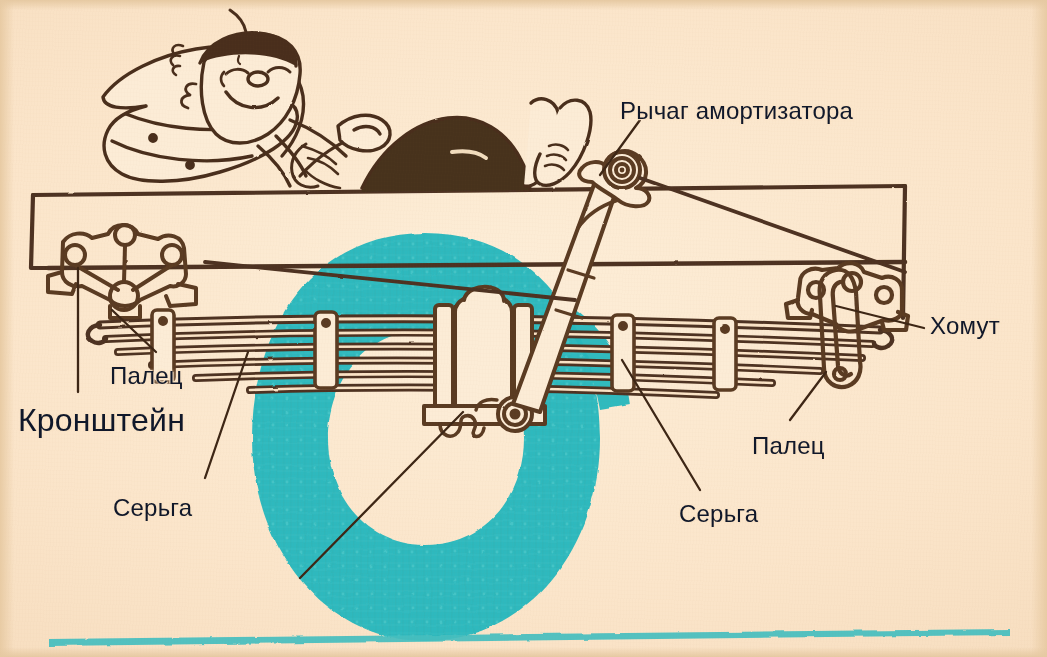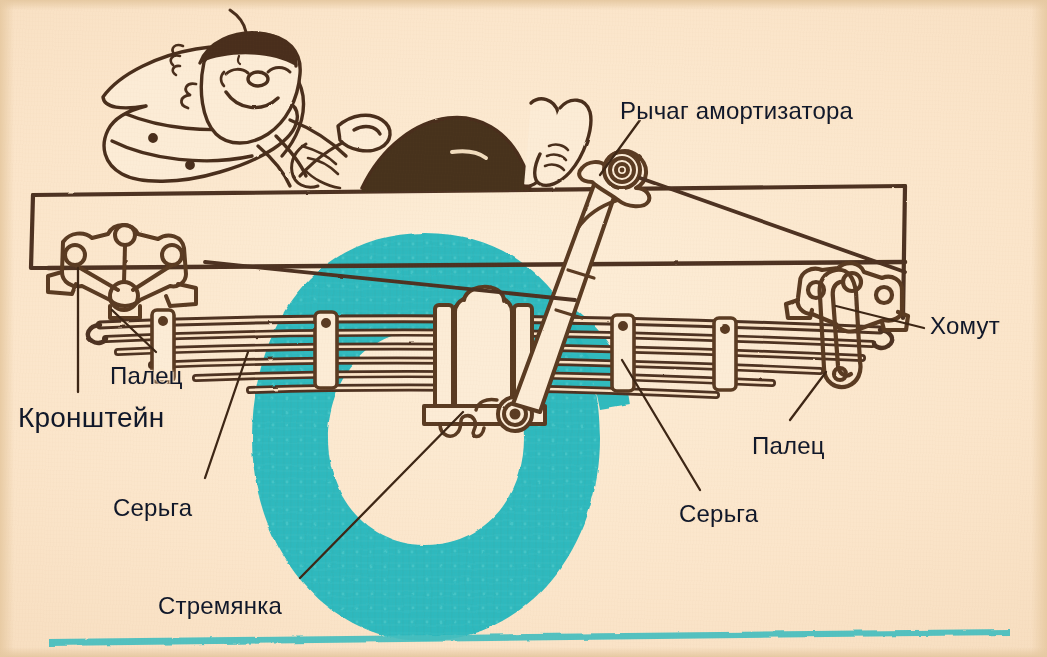--- a/index.html
+++ b/index.html
@@ -287,24 +287,23 @@
       <path d="M790,420 L826,372"></path>
       <path d="M205,478 L248,352"></path>
       <path d="M700,490 L622,360"></path>
       <path d="M300,578 L463,412"></path>
     </g>
   </svg>
 
   <div class="lbl" style="left:620px;top:97px;font-size:24px;">Рычаг амортизатора</div>
   <div class="lbl" style="left:930px;top:312px;font-size:24px;">Хомут</div>
   <div class="lbl" style="left:110px;top:362px;font-size:24px;">Палец</div>
-  <div class="lbl" style="left:18px;top:402px;font-size:28px;">Кронштейн</div>
+  <div class="lbl" style="left:18px;top:402px;font-size:32px;">Кронштейн</div>
   <div class="lbl" style="left:752px;top:432px;font-size:24px;">Палец</div>
   <div class="lbl" style="left:113px;top:494px;font-size:24px;">Серьга</div>
   <div class="lbl" style="left:679px;top:500px;font-size:24px;">Серьга</div>
-  <div class="lbl" style="left:158px;top:592px;font-size:24px;">Стремянка</div>
 
   <div id="grain"></div>
   <div id="edgeL"></div>
   <div id="edgeR"></div>
   <div id="edgeT"></div>
   <div id="edgeB"></div>
 </div>
 
 </body></html>

